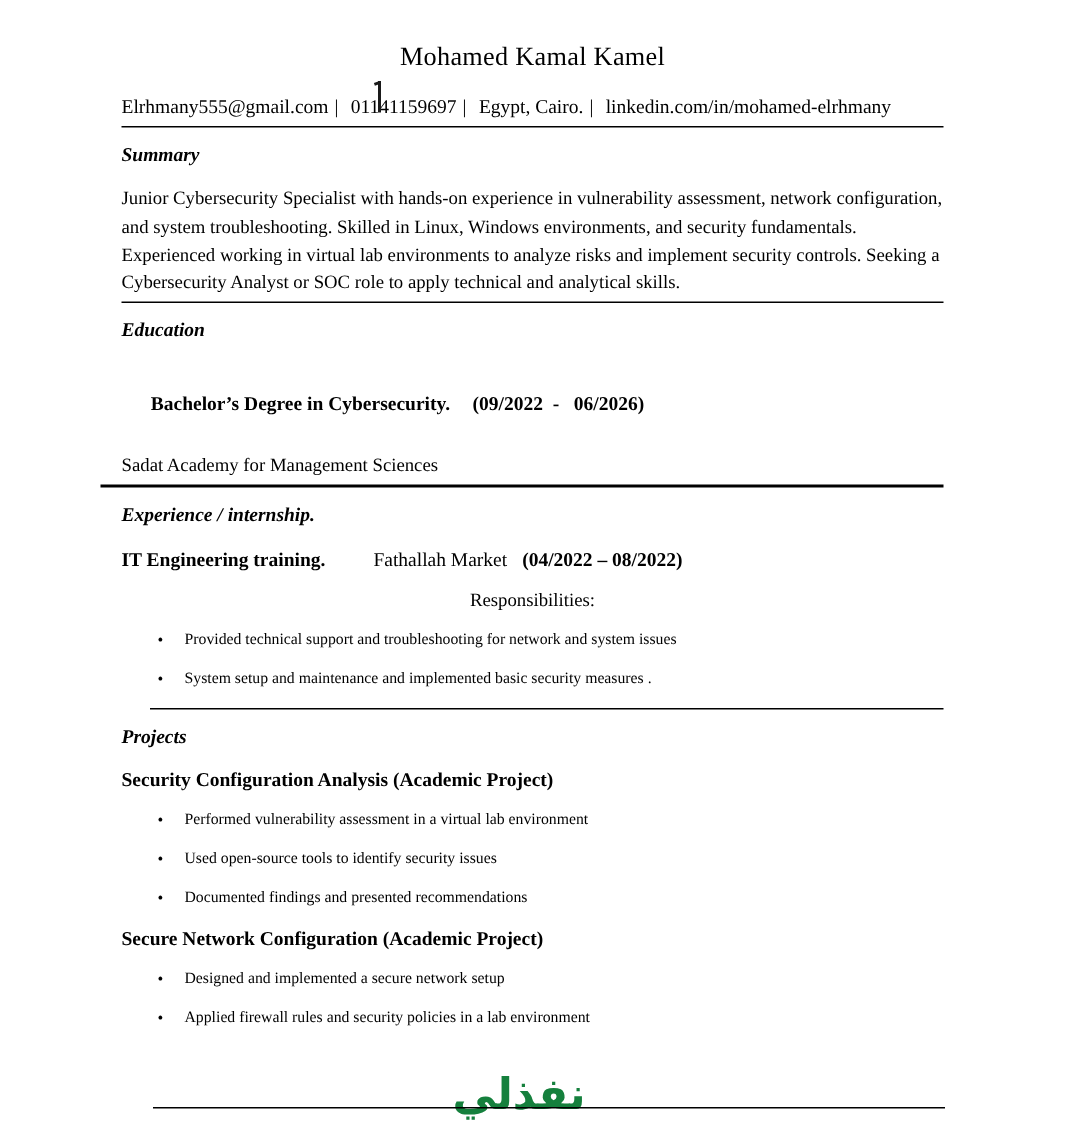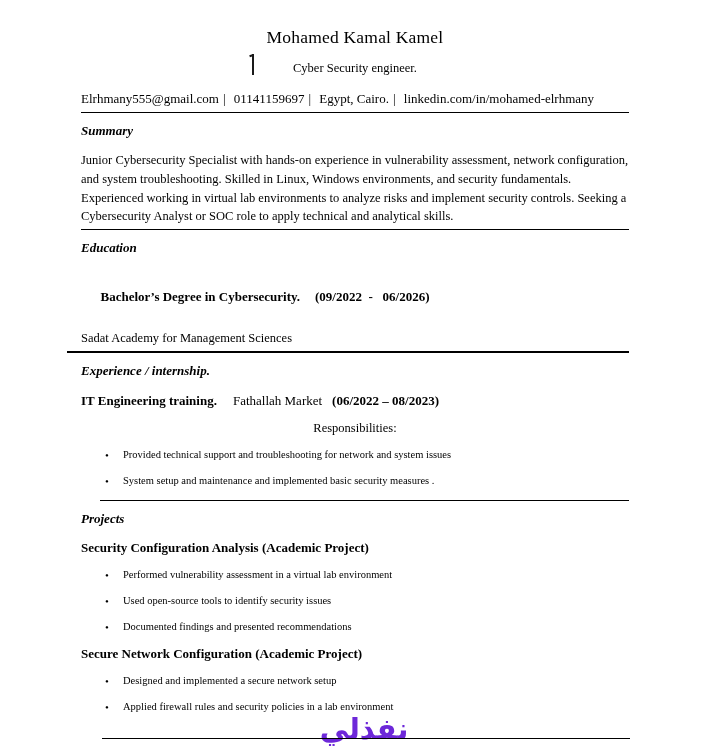--- a/index.html
+++ b/index.html
@@ -45,21 +45,21 @@
     margin-top: 12px;
     font-size: 12.5px; line-height: 18.6px;
     text-align: left;
   }
   .degree-line { margin-top: 17px; font-size: 13px; font-weight: bold; line-height: 16px; white-space: pre-wrap; }
   .degree-line .dates { margin-left: 15px; }
   .school-line { margin-top: 9px; font-size: 12.5px; line-height: 16px; }
 
   .job-line { margin-top: 13px; font-size: 13px; line-height: 17px; }
   .job-line .job-title { font-weight: bold; }
-  .job-line .company { font-weight: normal; margin-left: 16px; }
+  .job-line .company { font-weight: normal; margin-left: 32px; }
   .job-line .dates { font-weight: bold; margin-left: 10px; }
   .responsibilities-label { margin-top: 11px; font-size: 12.5px; line-height: 16px; text-align: center; }
 
   ul.bullet-list { margin-top: 12px; list-style: none; }
   ul.bullet-list li {
     position: relative;
     padding-left: 42px;
     font-size: 10.5px; line-height: 14px;
     margin-bottom: 12px;
   }
@@ -77,43 +77,42 @@
     width: 1.5px; height: 21px; background: #1a1a1a;
   }
   .caret::before {
     content: ""; position: absolute; left: -3px; top: 0;
     width: 4px; height: 1.5px; background: #1a1a1a;
     transform: rotate(-20deg); transform-origin: right top;
   }
 
   
   .watermark-logo {
-    position: absolute; top: 686px; left: 264px; width: 200px;
+    position: absolute; top: 686px; left: 246px; width: 200px;
     text-align: center;
     font-family: "DejaVu Sans", "Liberation Sans", sans-serif;
     font-size: 29px; font-weight: bold;
-    color: #6d28d9; line-height: 32px;
+    color: #15803d; line-height: 32px;
     z-index: 0;
   }
   .hr-bottom {
     position: absolute; top: 711px; left: 102px; width: 528px;
     height: 1.4px; background: #000000; z-index: 1;
   }
 </style>
 </head>
 <body>
 
 <div class="page">
 
   <div class="caret"></div>
 
   <div class="content">
 
     <div class="doc-name">Mohamed Kamal Kamel</div>
-    <div class="doc-subtitle">Cyber Security engineer.</div>
 
     <div class="contact-line">
       <span>Elrhmany555@gmail.com</span><span class="sep">|</span>
       <span>01141159697</span><span class="sep">|</span>
       <span>Egypt, Cairo.</span><span class="sep">|</span>
       <span>linkedin.com/in/mohamed-elrhmany</span>
     </div>
 
     <div class="hrule hr-contact"></div>
 
@@ -125,21 +124,21 @@
     <div class="section-heading">Education</div>
     <div class="degree-line">
       <span>Bachelor’s Degree in Cybersecurity.</span><span class="dates">(09/2022  -   06/2026)</span>
     </div>
     <div class="school-line">Sadat Academy for Management Sciences</div>
 
     <div class="hrule hr-education"></div>
 
     <div class="section-heading">Experience / internship.</div>
     <div class="job-line">
-      <span class="job-title">IT Engineering training.</span><span class="company">Fathallah Market</span><span class="dates">(06/2022 – 08/2023)</span>
+      <span class="job-title">IT Engineering training.</span><span class="company">Fathallah Market</span><span class="dates">(04/2022 – 08/2022)</span>
     </div>
     <div class="responsibilities-label">Responsibilities:</div>
 
     <ul class="bullet-list">
       <li><span class="bullet-dot">•</span><span>Provided technical support and troubleshooting for network and system issues</span></li>
       <li><span class="bullet-dot">•</span><span>System setup and maintenance and implemented basic security measures .</span></li>
     </ul>
 
     <div class="hrule hr-experience"></div>
 

